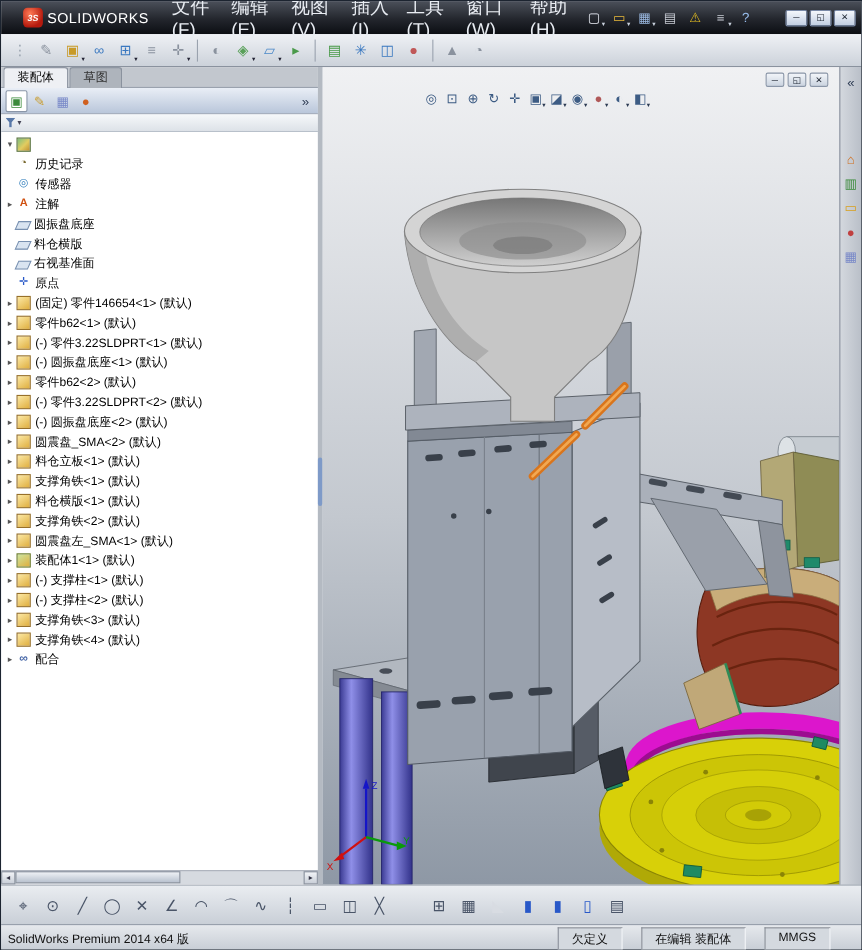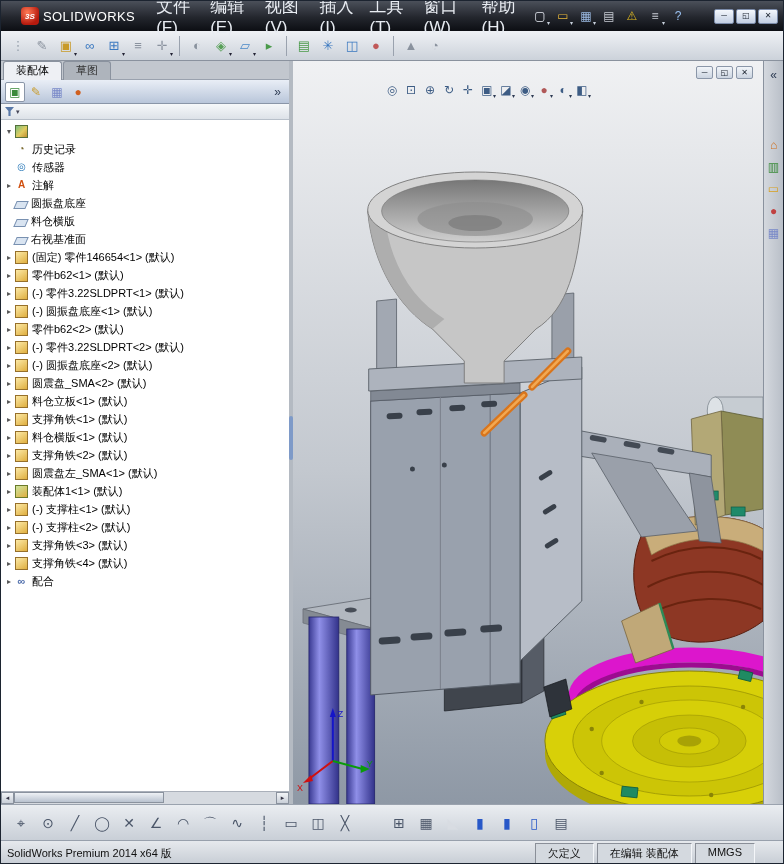--- a/index.html
+++ b/index.html
@@ -90,21 +90,21 @@
 .tp-top b{color:#2c3a52}
 .taskpane .tbi:nth-child(2){margin-top:48px}
 
 
 .toolbar-bottom{height:36px;display:flex;align-items:center;background:linear-gradient(#eaedf1,#c9cfd7);border-top:1px solid #9aa2ae;padding:0 8px}
 .toolbar-bottom .group{display:flex;gap:3px}
 .toolbar-bottom .g2{margin-left:30px}
 .toolbar-bottom .tbi{width:24px;height:24px;font-size:14px}
 .statusbar{height:25px;display:flex;align-items:center;background:linear-gradient(#e6e9ed,#c6ccd4);border-top:1px solid #98a0ac;font-size:11px;color:#111;padding:12px 4px}
 .st-left{padding-left:2px}
-.st-cells{margin-left:auto;display:flex;gap:3px;margin-right:24px}
+.st-cells{margin-left:auto;display:flex;gap:17px;margin-right:24px}
 .st-cell{padding:2px 12px;border:1px solid;border-color:#8a8f98 #f4f6f9 #f4f6f9 #8a8f98;background:#d4d9df;white-space:nowrap}
 </style>
 </head>
 <body>
 
 <div id="app">
 
   <header class="titlebar">
     <div class="logo">
       <span class="logo-mark">3S</span>
@@ -277,20 +277,25 @@
             </div>
             <div class="trow">
               <span class="arr"></span>
               <span class="ic ic-plane"></span>
               <span class="tlabel">料仓横版</span>
             </div>
             <div class="trow">
               <span class="arr"></span>
               <span class="ic ic-plane"></span>
               <span class="tlabel">右视基准面</span>
+            </div>
+            <div class="trow">
+              <span class="arr"></span>
+              <span class="ic ic-origin"></span>
+              <span class="tlabel">原点</span>
             </div>
             <div class="trow">
               <span class="arr">▸</span>
               <span class="ic ic-part"></span>
               <span class="tlabel">(固定) 零件146654&lt;1&gt; (默认)</span>
             </div>
             <div class="trow">
               <span class="arr">▸</span>
               <span class="ic ic-part"></span>
               <span class="tlabel">零件b62&lt;1&gt; (默认)</span>

